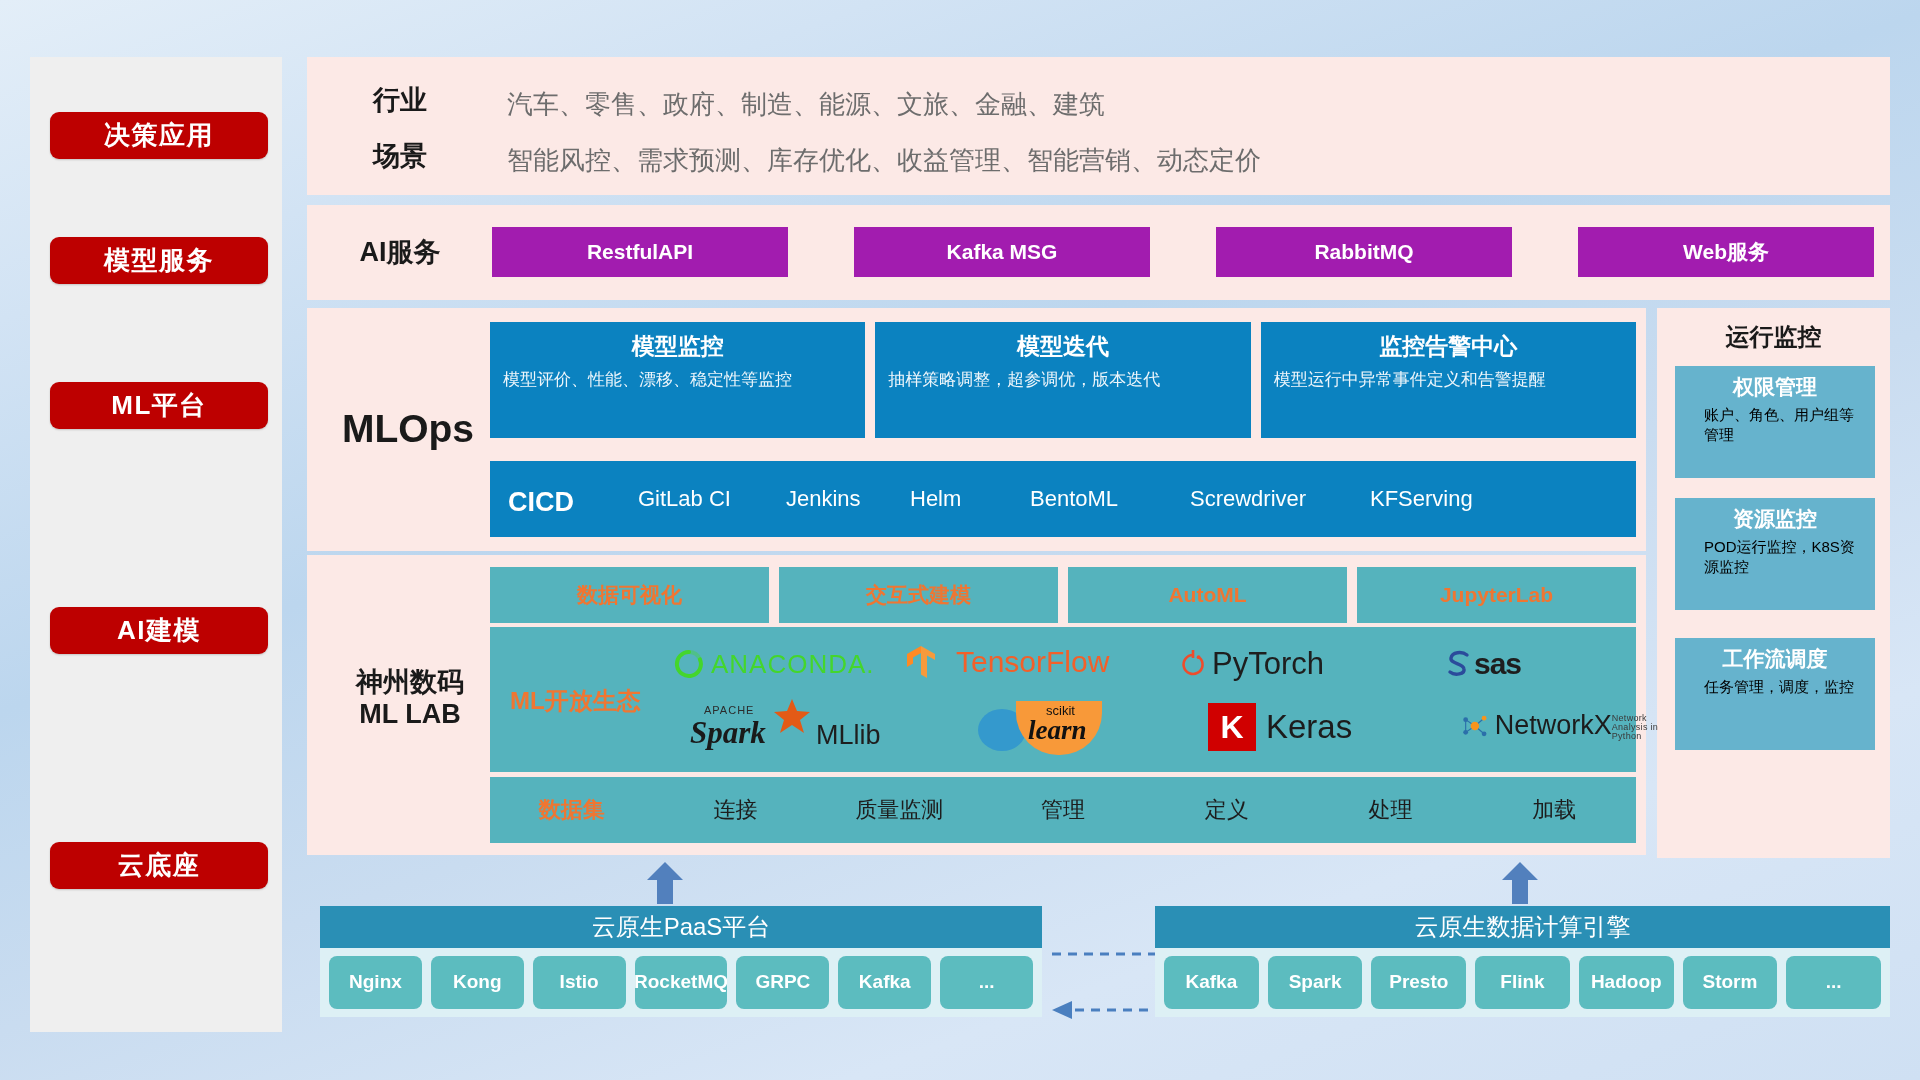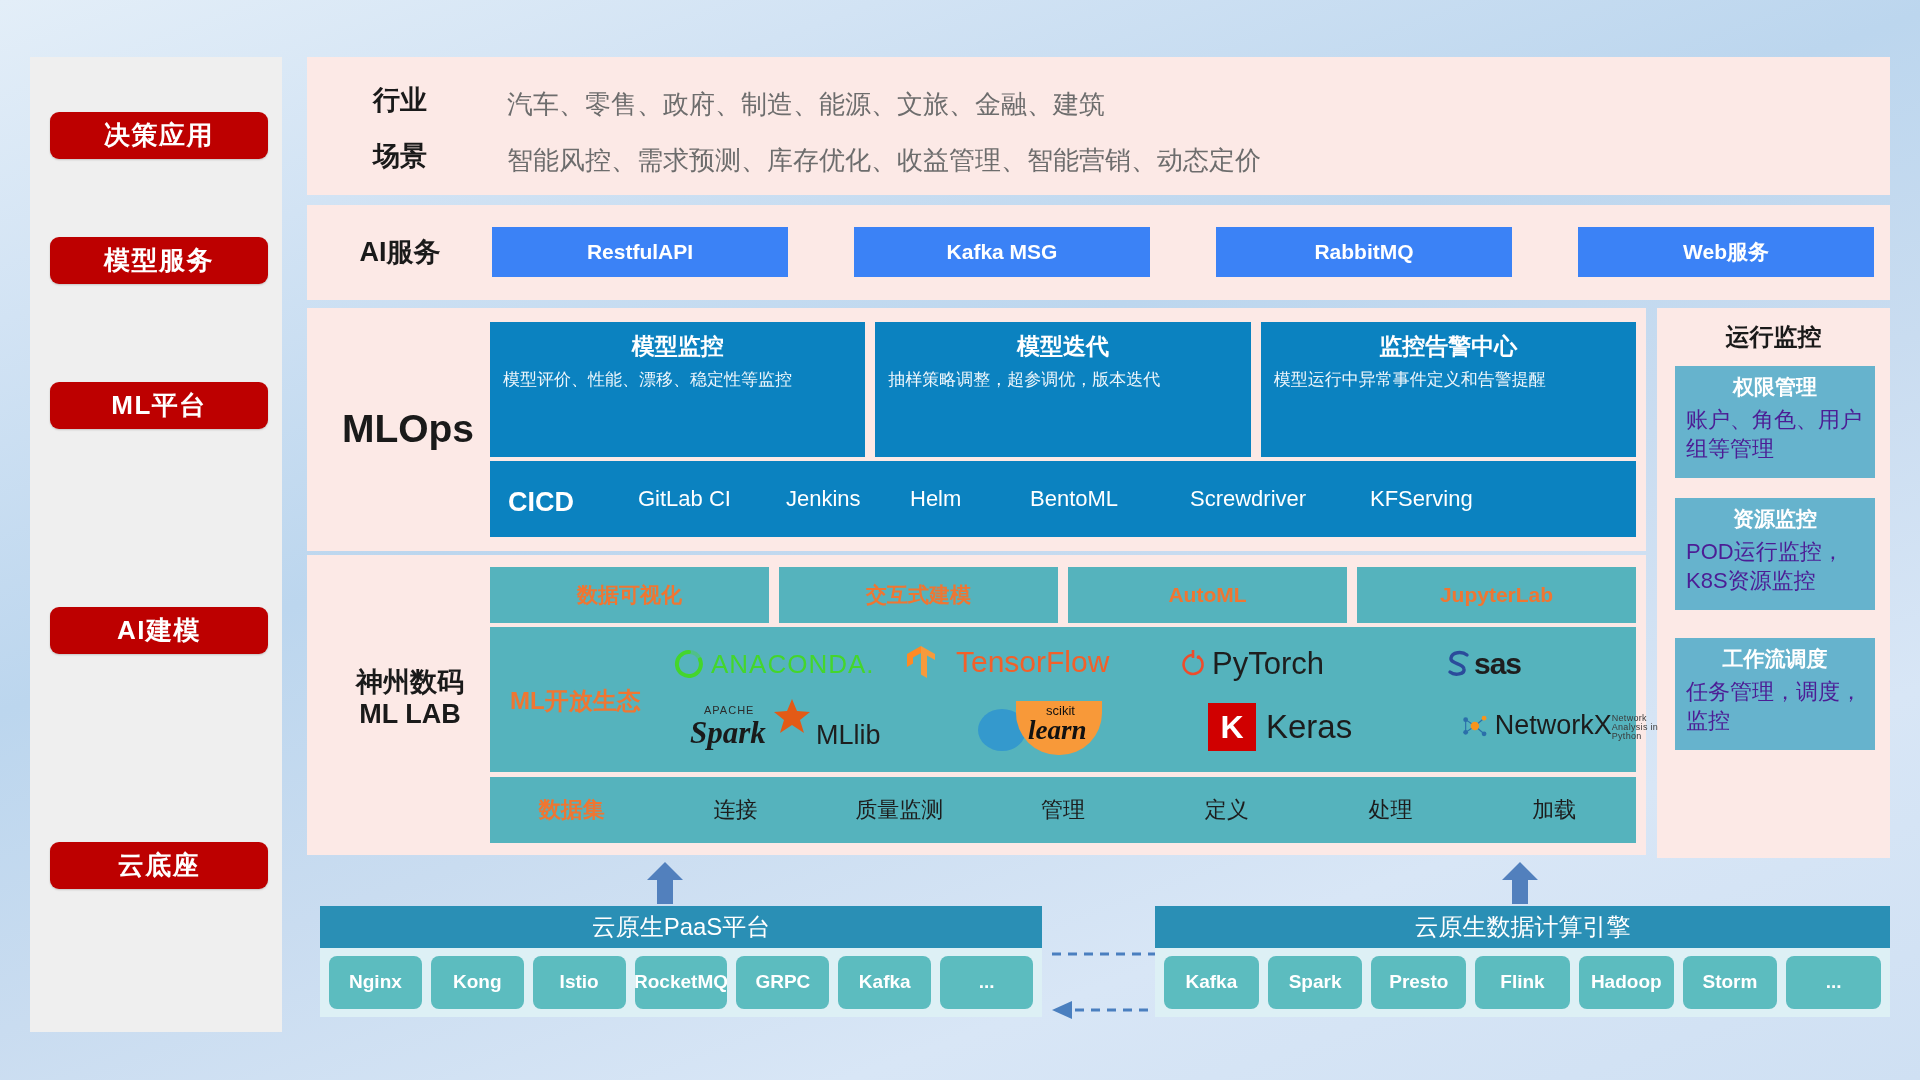--- a/index.html
+++ b/index.html
@@ -40,50 +40,50 @@
   #p-app { left: 307px; top: 57px; width: 1583px; height: 138px; }
   #p-app .lbl { position: absolute; left: 28px; width: 130px; font-size: 27px; }
   #p-app .val { position: absolute; left: 200px; font-size: 26px; color: #6d6d6d; white-space: nowrap; }
 
   
   #p-svc { left: 307px; top: 205px; width: 1583px; height: 95px; }
   #p-svc .lbl { position: absolute; left: 28px; top: 32px; width: 130px; font-size: 27px; }
   #svc-boxes { position: absolute; left: 185px; top: 22px; right: 16px; height: 50px;
                display: flex; gap: 66px; }
   .svc-box {
-    flex: 1; background: #3b82f6; color: #fff;
+    flex: 1; background: #a21caf; color: #fff;
     display: flex; align-items: center; justify-content: center;
     font-size: 21px; font-weight: bold;
   }
 
   
   #p-mlops { left: 307px; top: 308px; width: 1339px; height: 243px; }
   #p-mlops .lbl { position: absolute; left: 22px; top: 98px; width: 158px; font-size: 39px; }
-  #mlops-top { position: absolute; left: 183px; top: 14px; right: 10px; height: 135px;
+  #mlops-top { position: absolute; left: 183px; top: 14px; right: 10px; height: 116px;
                display: flex; gap: 10px; justify-content: center; }
   .mlops-card { flex: 1; background: #0b82c0; color: #fff; padding: 9px 13px 0; }
   .mlops-card h4 { font-size: 23px; text-align: center; font-weight: bold; margin-bottom: 7px; }
   .mlops-card p { font-size: 17px; line-height: 1.35; color: #eef6fb; }
   #cicd { position: absolute; left: 183px; top: 153px; right: 10px; height: 76px;
           background: #0b82c0; overflow: hidden; }
   #cicd .cell {
     position: absolute; top: 22px; color: #fff; font-size: 22px;
     line-height: 1.45; width: 110px;
   }
   #cicd .cell.head { font-weight: bold; font-size: 27px; }
 
   
   #p-mon { left: 1657px; top: 308px; width: 233px; height: 550px; }
   #p-mon .mon-title { text-align: center; font-size: 24px; font-weight: bold; padding-top: 13px; color: #1a1a1a; }
   .mon-card {
     position: absolute; left: 18px; width: 200px;
     background: #66b3cd; color: #fff; padding: 7px 11px 0;
   }
   .mon-card h4 { font-size: 21px; font-weight: bold; text-align: center; margin-bottom: 4px; }
-  .mon-card p { font-size: 22px; line-height: 1.32; color: #4c1d95; }
+  .mon-card p { font-size: 15px; line-height: 1.32; color: #000000; margin-left: 18px; }
 
   
   #p-lab { left: 307px; top: 555px; width: 1339px; height: 300px; }
   #p-lab .lbl { position: absolute; left: 18px; top: 112px; width: 170px; font-size: 27px; }
   #tools { position: absolute; left: 183px; top: 12px; right: 10px; height: 56px;
            display: flex; gap: 10px; }
   .tool {
     flex: 1; background: #55b3bd; color: #ef7632;
     display: flex; align-items: center; justify-content: center;
     font-size: 21px; font-weight: bold;

